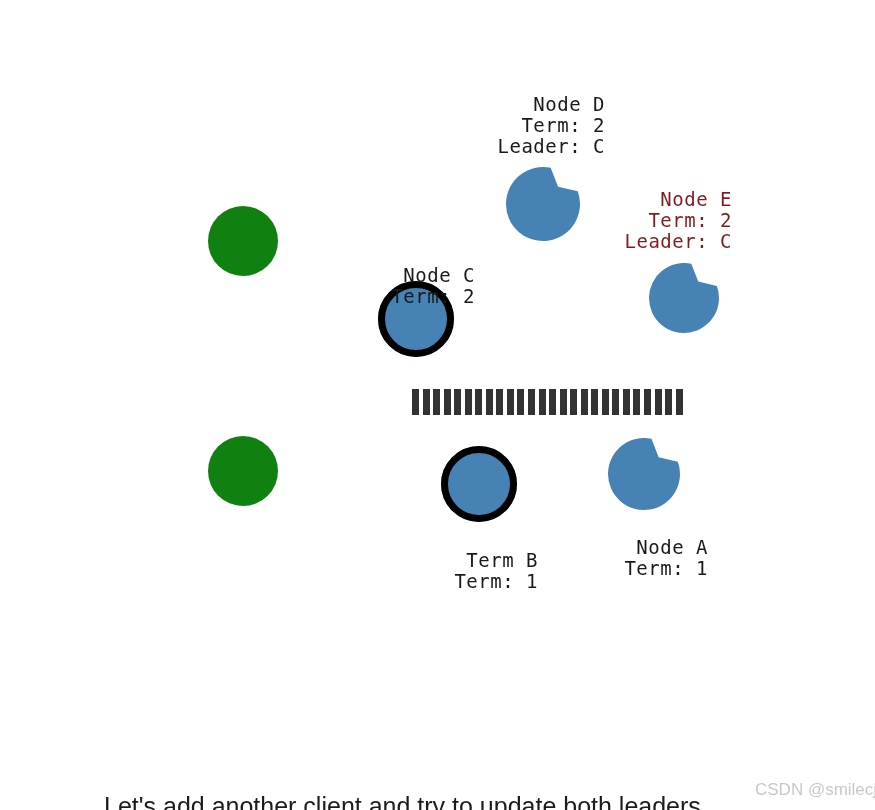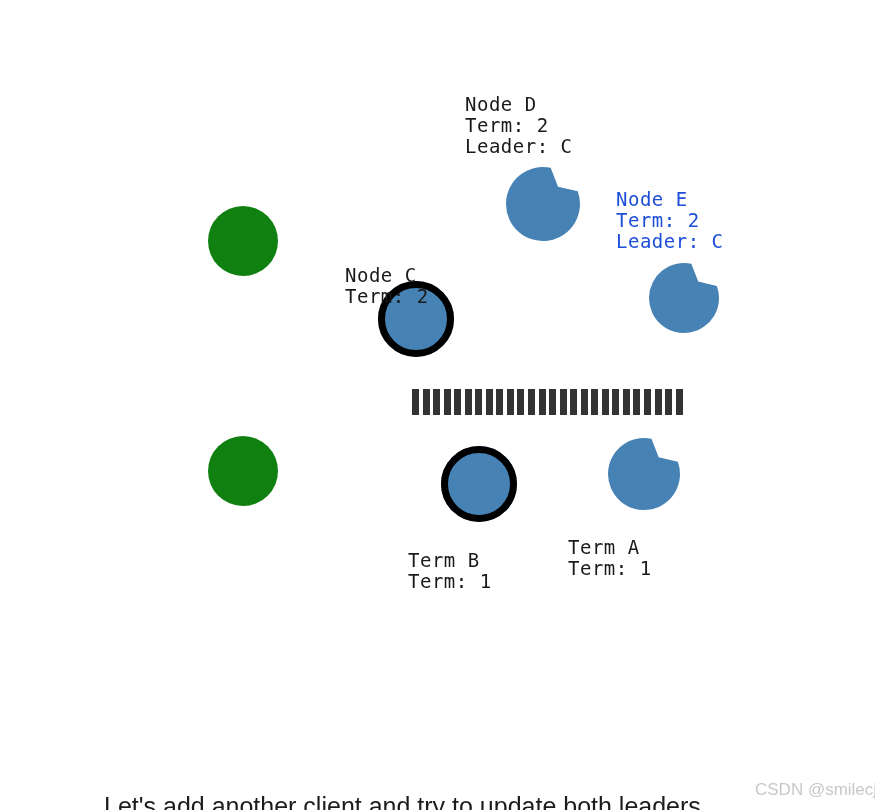--- a/index.html
+++ b/index.html
@@ -31,21 +31,21 @@
     width: 100%;
     height: 100%;
   }
   .node-label {
     position: absolute;
     white-space: pre;
     font-family: "DejaVu Sans Mono", "Liberation Mono", monospace;
     font-size: 19px;
     line-height: 21px;
     color: #1a1a1a;
-    text-align: left;
+    text-align: right;
     letter-spacing: 0.5px;
   }
   .node-label .lbl-line { display: block; }
 
   
   .client-dot {
     position: absolute;
     border-radius: 50%;
   }
 
@@ -130,41 +130,41 @@
         <svg class="node-shape" width="76" height="76" viewBox="0 0 76 76">
           <path d="M 45.6927325602571 1.8085387728491966 A 37 37 0 1 0 72.76862696907861 25.345254696950256 L 53.04999412504224 20.68696222968961 Z" fill="#4682b4"></path>
         </svg>
       </div>
       <div class="node-label" style="left: 465px; top: 94px; width: 140px; color: rgb(26, 26, 26);"><span class="lbl-line">Node D</span><span class="lbl-line">Term: 2</span><span class="lbl-line">Leader: C</span></div>
       <div class="node" style="left: 648px; top: 262px; width: 72px; height: 72px;">
         <svg class="node-shape" width="72" height="72" viewBox="0 0 72 72">
           <path d="M 43.27690917862158 1.764833974316808 A 35 35 0 1 0 68.8892417275068 24.029294983601595 L 50.23648092909401 19.622802109165846 Z" fill="#4682b4"></path>
         </svg>
       </div>
-      <div class="node-label" style="left: 616px; top: 189px; width: 140px; color: #1d4ed8;"><span class="lbl-line">Node E</span><span class="lbl-line">Term: 2</span><span class="lbl-line">Leader: C</span></div>
+      <div class="node-label" style="left: 592px; top: 189px; width: 140px; color: #7f1d1d;"><span class="lbl-line">Node E</span><span class="lbl-line">Term: 2</span><span class="lbl-line">Leader: C</span></div>
       <div class="node" style="left: 370px; top: 273px; width: 92px; height: 92px;">
         <svg class="node-shape" width="92" height="92" viewBox="0 0 92 92">
           <circle cx="46" cy="46" r="38" fill="#4682b4"></circle>
           <circle cx="46" cy="46" r="34.5" fill="none" stroke="#000000" stroke-width="7"></circle>
         </svg>
       </div>
       <div class="node-label" style="left: 345px; top: 229px; width: 130px; color: rgb(26, 26, 26); margin-top: 36px;"><span class="lbl-line">Node C</span><span class="lbl-line">Term: 2</span></div>
       <div class="node" style="left: 433px; top: 438px; width: 92px; height: 92px;">
         <svg class="node-shape" width="92" height="92" viewBox="0 0 92 92">
           <circle cx="46" cy="46" r="38" fill="#4682b4"></circle>
           <circle cx="46" cy="46" r="34.5" fill="none" stroke="#000000" stroke-width="7"></circle>
         </svg>
       </div>
       <div class="node-label" style="left: 408px; top: 550px; width: 130px; color: rgb(26, 26, 26);"><span class="lbl-line">Term B</span><span class="lbl-line">Term: 1</span></div>
       <div class="node" style="left: 607px; top: 437px; width: 74px; height: 74px;">
         <svg class="node-shape" width="74" height="74" viewBox="0 0 74 74">
           <path d="M 44.48482086943934 1.7866863735830023 A 36 36 0 1 0 70.8289343482927 24.687274840275926 L 51.64323752706812 20.15488216942773 Z" fill="#4682b4"></path>
         </svg>
       </div>
-      <div class="node-label" style="left: 568px; top: 537px; width: 140px; color: rgb(26, 26, 26);"><span class="lbl-line">Term A</span><span class="lbl-line">Term: 1</span></div>
+      <div class="node-label" style="left: 568px; top: 537px; width: 140px; color: rgb(26, 26, 26);"><span class="lbl-line">Node A</span><span class="lbl-line">Term: 1</span></div>
     </div>
 
   <div id="requests-layer" style="position: absolute; left: 0px; top: 0px; width: 100%; height: 100%; z-index: -1;">
       <div class="request-dot" style="left: 509px; top: 469px; width: 30px; height: 30px; background: rgb(255, 0, 0);"></div>
     </div>
 
   <div class="caption" id="caption" style="left: 70px; top: 792px; margin-left: 34px;">Let's add another client and try to update both leaders</div>
 
   <div class="watermark" id="watermark" style="left: 755px; top: 780px;">CSDN @smilecjw</div>
 

